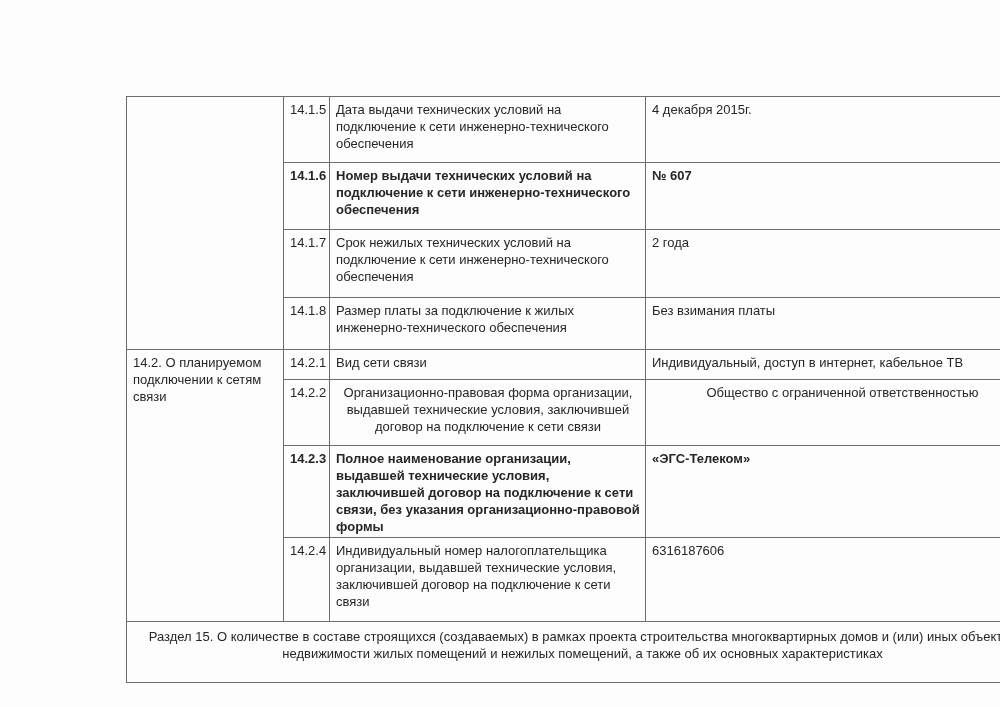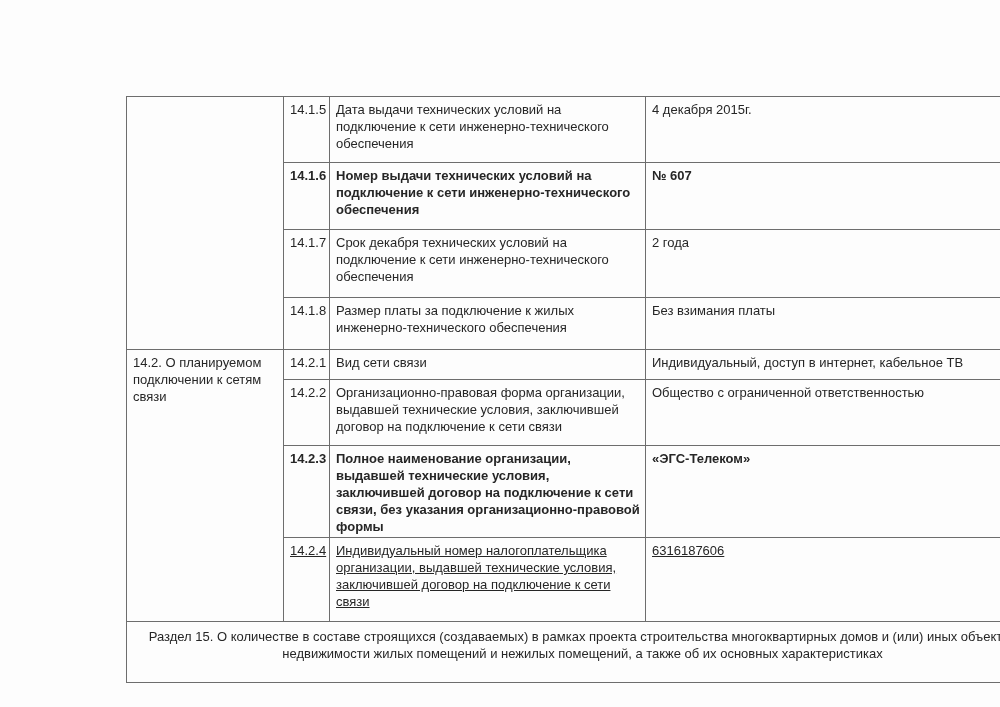--- a/index.html
+++ b/index.html
@@ -43,23 +43,23 @@
     col.c-value   { width: 393px; }
 
     td.num { padding-left: 4px; padding-right: 2px; white-space: nowrap; }
     td.value { padding-left: 7px; }
 
     tr.r1 td { height: 59px; }
     tr.r2 td { height: 60px; font-weight: bold; }
     tr.r3 td { height: 61px; }
     tr.r4 td { height: 45px; }
     tr.r5 td { height: 23px; }
-    tr.r6 td { height: 59px; }
+    tr.r6 td { height: 59px; text-align: center; }
     tr.r7 td { height: 79px; font-weight: bold; }
-    tr.r8 td { height: 77px; text-decoration: underline; }
+    tr.r8 td { height: 77px; }
     tr.r9 td {
       height: 42px;
       text-align: center;
       padding: 6px 10px 12px 10px;
     }
     .section-label { display: block; }
   </style>
 </head>
 <body>
 
@@ -80,21 +80,21 @@
         <td>Дата выдачи технических условий на подключение к сети инженерно-технического обеспечения</td>
         <td class="value">4 декабря 2015г.</td>
       </tr>
       <tr class="r2">
         <td class="num">14.1.6</td>
         <td>Номер выдачи технических условий на подключение к сети инженерно-технического обеспечения</td>
         <td class="value">№ 607</td>
       </tr>
       <tr class="r3">
         <td class="num">14.1.7</td>
-        <td>Срок декабря технических условий на подключение к сети инженерно-технического обеспечения</td>
+        <td>Срок нежилых технических условий на подключение к сети инженерно-технического обеспечения</td>
         <td class="value">2 года</td>
       </tr>
       <tr class="r4">
         <td class="num">14.1.8</td>
         <td>Размер платы за подключение к жилых инженерно-технического обеспечения</td>
         <td class="value">Без взимания платы</td>
       </tr>
       <tr class="r5">
         <td rowspan="4">
           <span class="section-label">14.2. О планируемом подключении к сетям связи</span>

